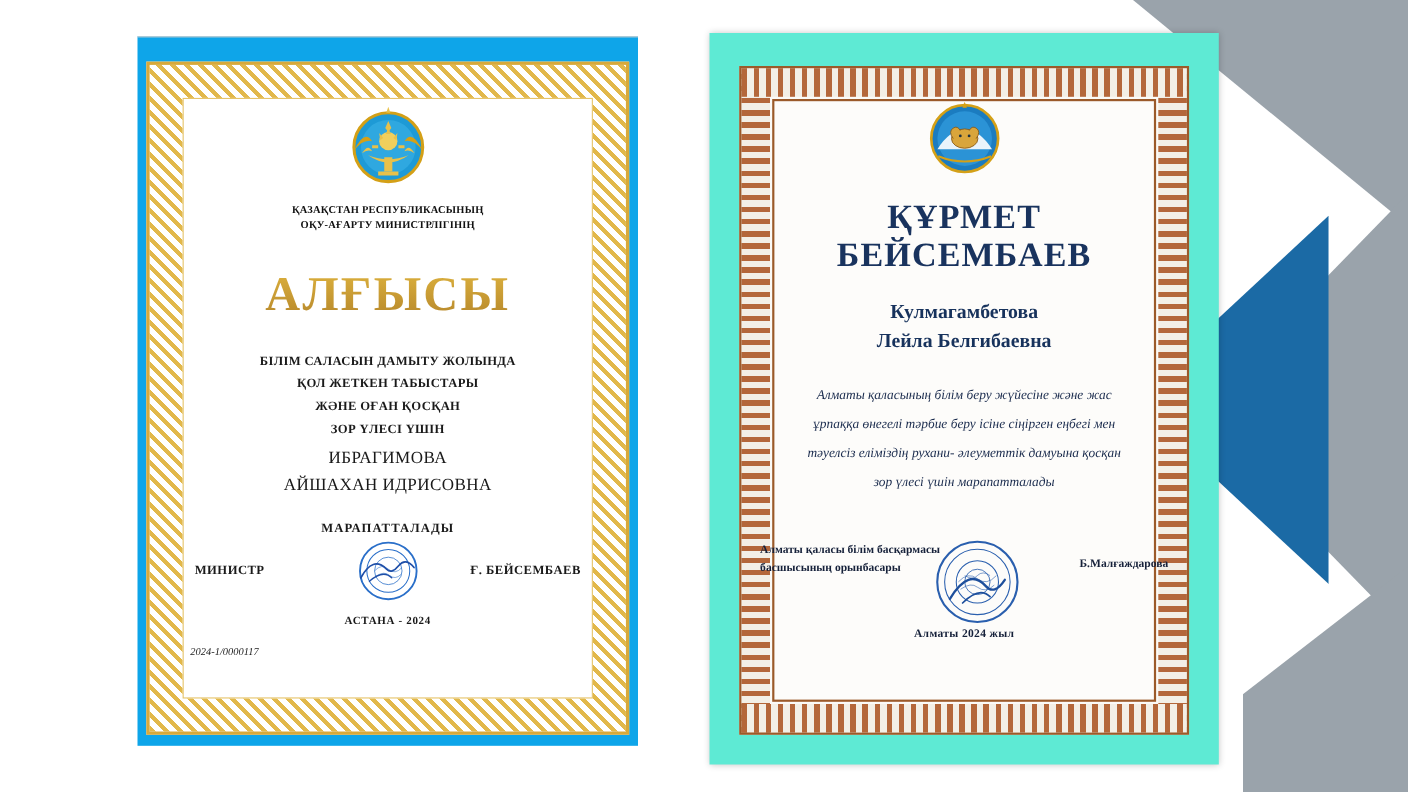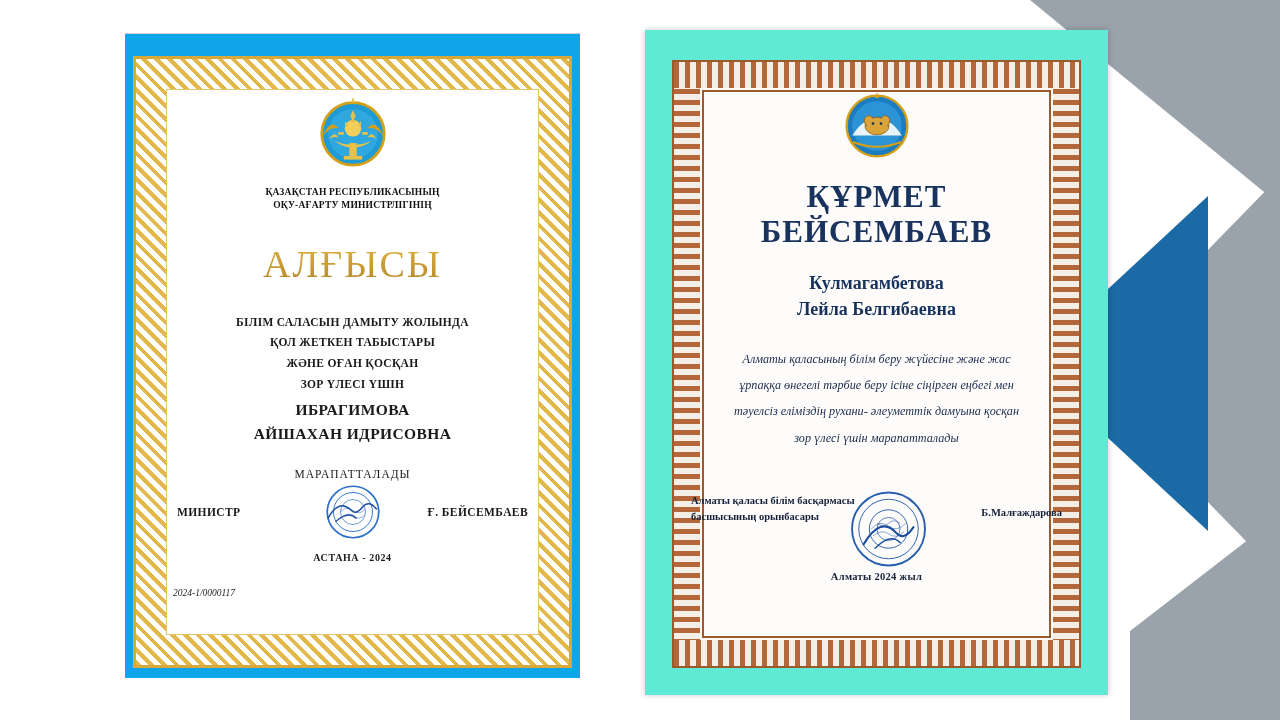--- a/index.html
+++ b/index.html
@@ -118,50 +118,50 @@
   .ministry {
     font-size: 9.5px;
     font-weight: bold;
     letter-spacing: 0.2px;
     line-height: 1.35;
     color: #111;
     margin-bottom: 30px;
   }
 
   .algysy {
-    font-size: 38px;
-    font-weight: normal;
+    font-size: 44px;
+    font-weight: bold;
     letter-spacing: 2px;
     color: #b8860b;
     background: linear-gradient(180deg, #e0b53f 0%, #b3842a 100%);
     -webkit-background-clip: text;
     background-clip: text;
     color: transparent;
     margin: 8px 0 26px;
   }
 
   .reason {
     font-size: 11.5px;
     font-weight: bold;
     line-height: 1.8;
     letter-spacing: 0.3px;
     margin-bottom: 4px;
   }
 
   .recipient1 {
     font-size: 15.5px;
-    font-weight: bold;
+    font-weight: normal;
     line-height: 1.55;
     letter-spacing: 0.4px;
     margin-bottom: 22px;
   }
 
   .awarded {
     font-size: 11.5px;
-    font-weight: normal;
+    font-weight: bold;
     letter-spacing: 1px;
   }
 
   .sign-row {
     position: relative;
     display: flex;
     align-items: center;
     justify-content: space-between;
     padding: 0 14px;
     margin-top: 26px;

